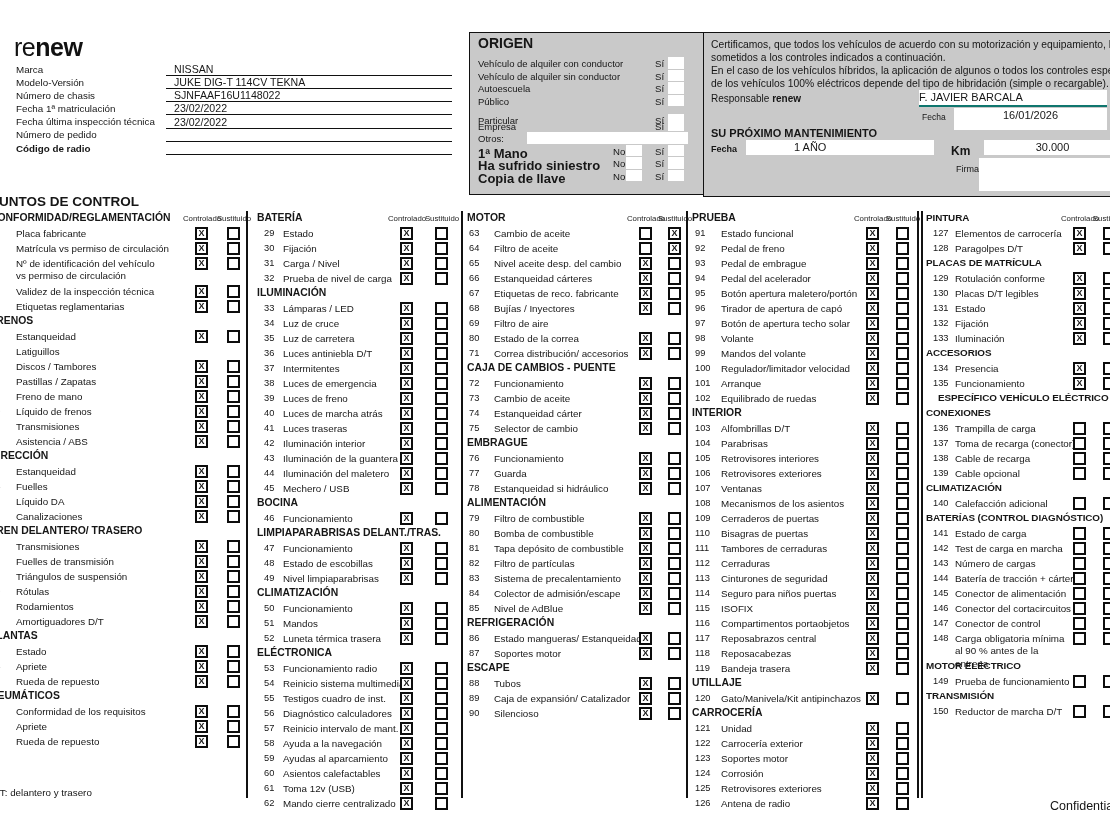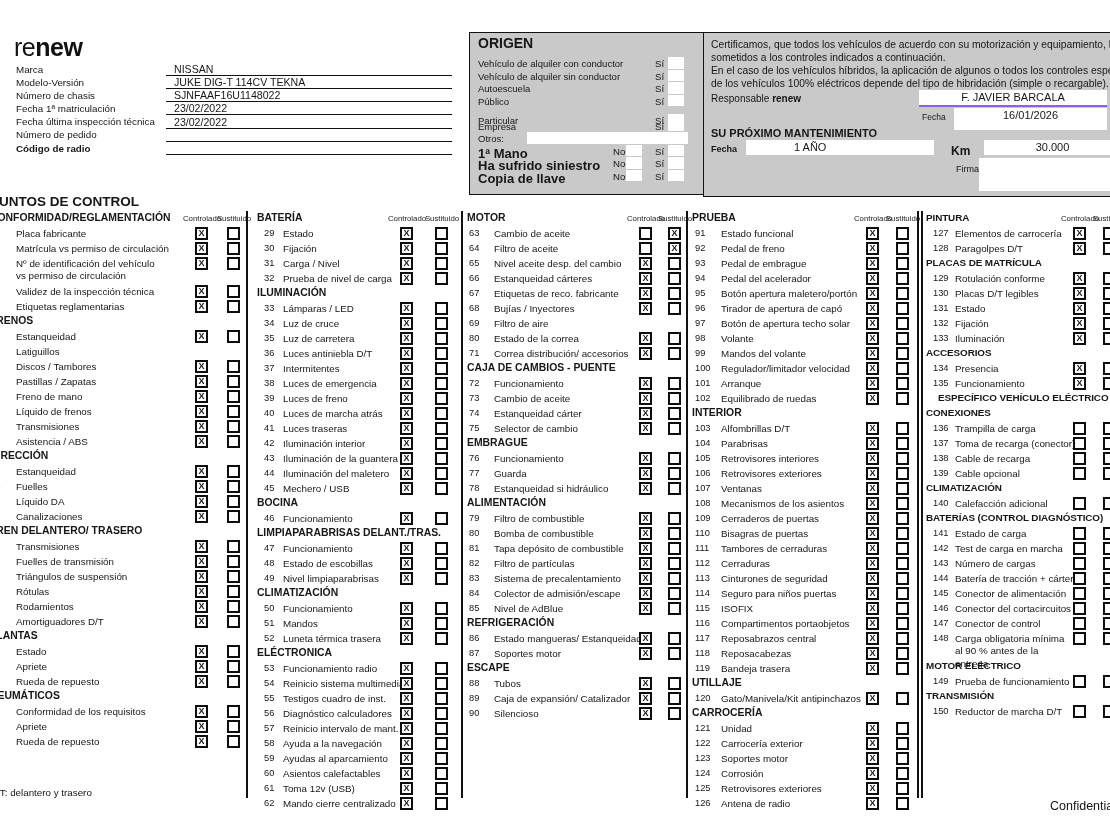--- a/index.html
+++ b/index.html
@@ -169,21 +169,21 @@
 <div id="rpanel">
   <div>
       <div class="cline" style="top: 6px;">Certificamos, que todos los vehículos de acuerdo con su motorización y equipamiento, han sido</div>
       <div class="cline" style="top: 19px;">sometidos a los controles indicados a continuación.</div>
       <div class="cline" style="top: 32px;">En el caso de los vehículos híbridos, la aplicación de algunos o todos los controles específicos</div>
       <div class="cline" style="top: 45px;">de los vehículos 100% eléctricos depende del tipo de hibridación (simple o recargable).</div>
     </div>
   <div class="cline" style="top:60px;font-size:10px">
     <span>Responsable</span>&nbsp;<span class="brand">renew</span>
   </div>
-  <div class="wfield" style="left:215px;top:57px;width:188px;height:15px;border-bottom:2px solid #8b5cf6;text-align:center;line-height:15px">F. JAVIER BARCALA</div>
+  <div class="wfield" style="left:215px;top:57px;width:188px;height:15px;border-bottom:2px solid #0f766e;line-height:15px">F. JAVIER BARCALA</div>
   <div class="cline" style="top:79px;left:218px;font-size:8.5px">Fecha</div>
   <div class="wfield" style="left:250px;top:75px;width:153px;height:22px;text-align:center;line-height:14px">16/01/2026</div>
   <div class="cline" style="top:94px;font-weight:800;font-size:11px">SU PRÓXIMO MANTENIMIENTO</div>
   <div class="cline" style="top:111px;font-weight:bold;font-size:9px">Fecha</div>
   <div class="wfield" style="left:42px;top:107px;width:188px;height:15px;line-height:15px;text-indent:48px">1 AÑO</div>
   <div class="cline" style="top:111px;left:247px;font-weight:bold;font-size:12px">Km</div>
   <div class="wfield" style="left:280px;top:107px;width:137px;height:15px;text-align:center;line-height:15px">30.000</div>
   <div class="cline" style="top:131px;left:252px;font-size:9px">Firma</div>
   <div class="wfield" style="left:275px;top:125px;width:142px;height:33px"></div>
 </div>

